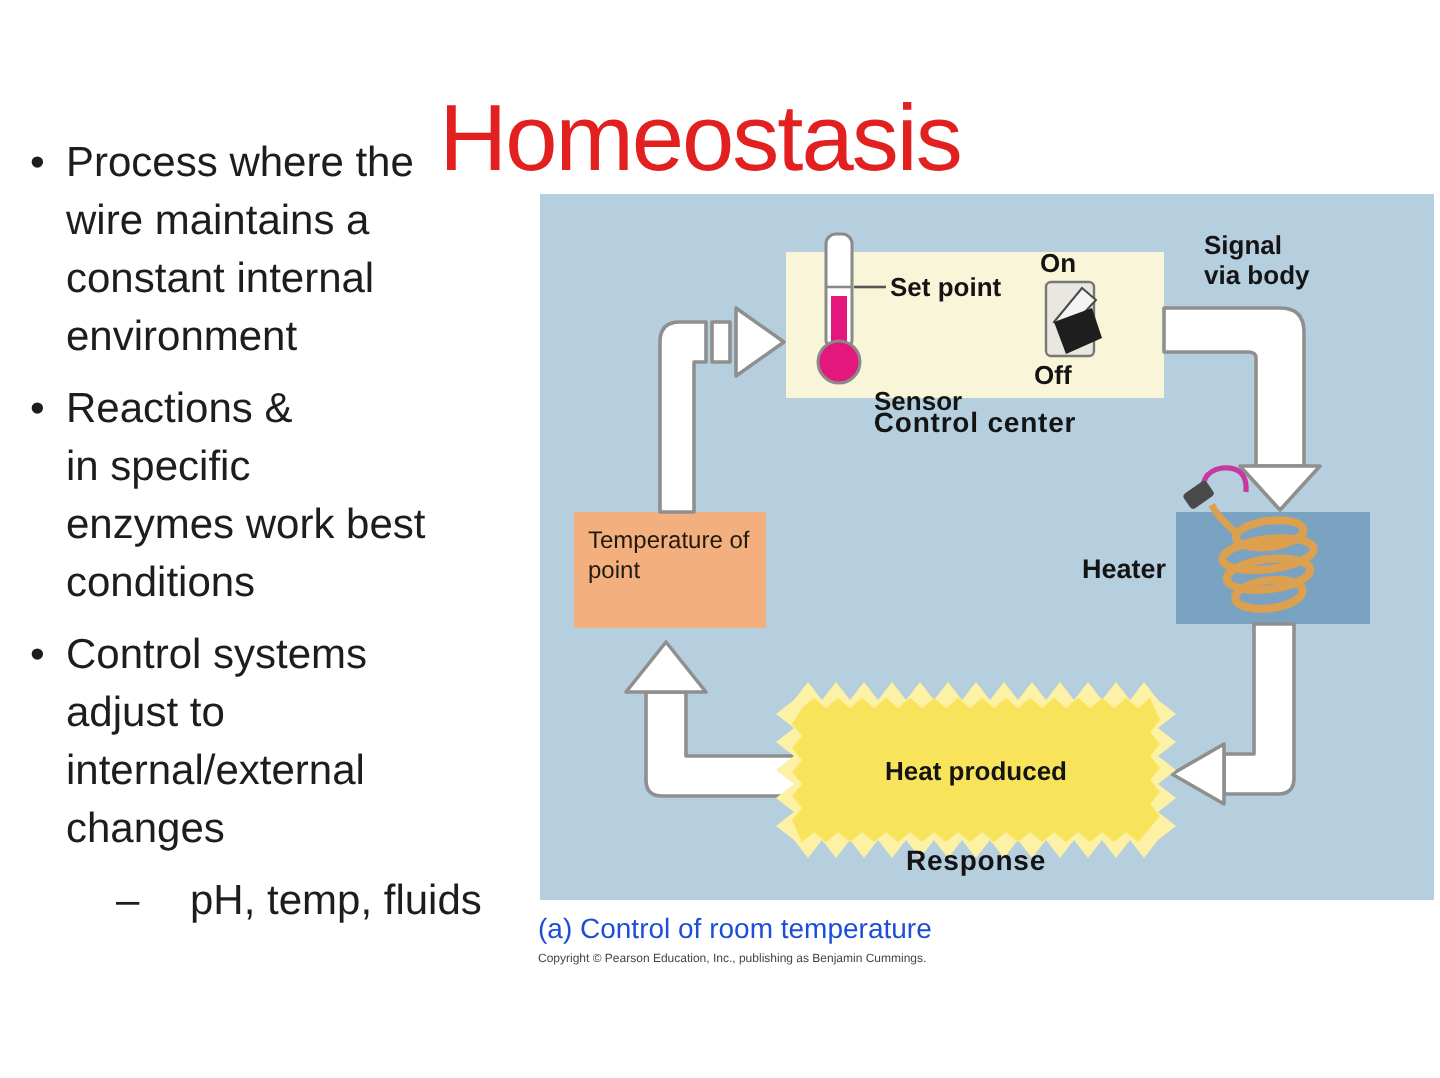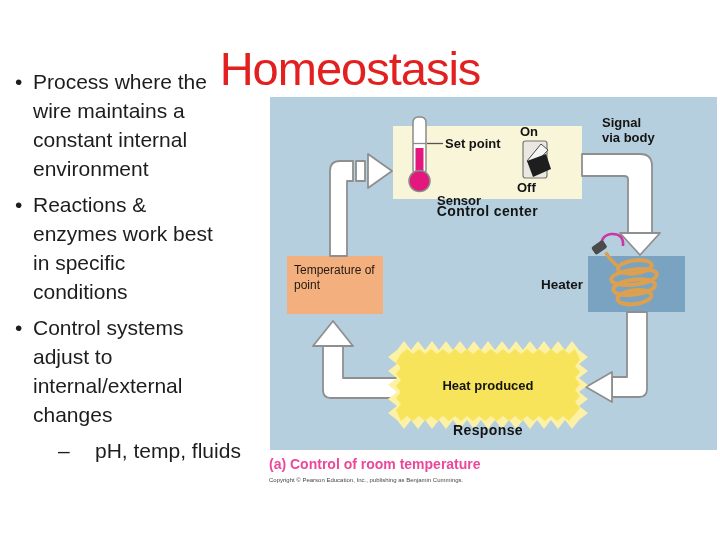--- a/index.html
+++ b/index.html
@@ -59,21 +59,21 @@
   .lbl-on{left:250px;top:27px;}
   .lbl-off{left:247px;top:83px;}
   .lbl-control-center{left:123px;top:106px;width:189px;text-align:center;font-size:14px;letter-spacing:.4px;}
   .lbl-signal{left:332px;top:19px;width:54px;line-height:14.5px;}
   .lbl-heater{left:240px;top:180px;width:73px;text-align:right;font-size:13.5px;}
   .lbl-temp{padding:7px 0 0 7px;font-size:12px;line-height:15px;width:90px;color:#221a10;}
   .lbl-heat{left:128px;top:281px;width:180px;text-align:center;}
   .lbl-response{left:128px;top:325px;width:180px;text-align:center;font-size:14px;letter-spacing:.4px;}
   .fig-caption{
     position:absolute;left:269px;top:456px;
-    font-weight:bold;font-size:14px;color:#ec4899;
+    font-weight:normal;font-size:14px;color:#1d4ed8;
   }
   .fig-copyright{
     position:absolute;left:269px;top:477px;
     font-size:6px;color:#454545;
   }
   .pipe{fill:#ffffff;stroke:var(--pipe-outline);stroke-width:1.8;stroke-linejoin:round;}
 </style>
 </head>
 <body>
 
@@ -83,22 +83,22 @@
   <li class="lvl1">
     <span class="marker">•</span>
     <div class="b-line">Process where the</div>
     <div class="b-line">wire maintains a</div>
     <div class="b-line">constant internal</div>
     <div class="b-line">environment</div>
   </li>
   <li class="lvl1">
     <span class="marker">•</span>
     <div class="b-line">Reactions &amp;</div>
+    <div class="b-line">in specific</div>
     <div class="b-line">enzymes work best</div>
-    <div class="b-line">in specific</div>
     <div class="b-line">conditions</div>
   </li>
   <li class="lvl1">
     <span class="marker">•</span>
     <div class="b-line">Control systems</div>
     <div class="b-line">adjust to</div>
     <div class="b-line">internal/external</div>
     <div class="b-line">changes</div>
   </li>
   <li class="lvl2">

